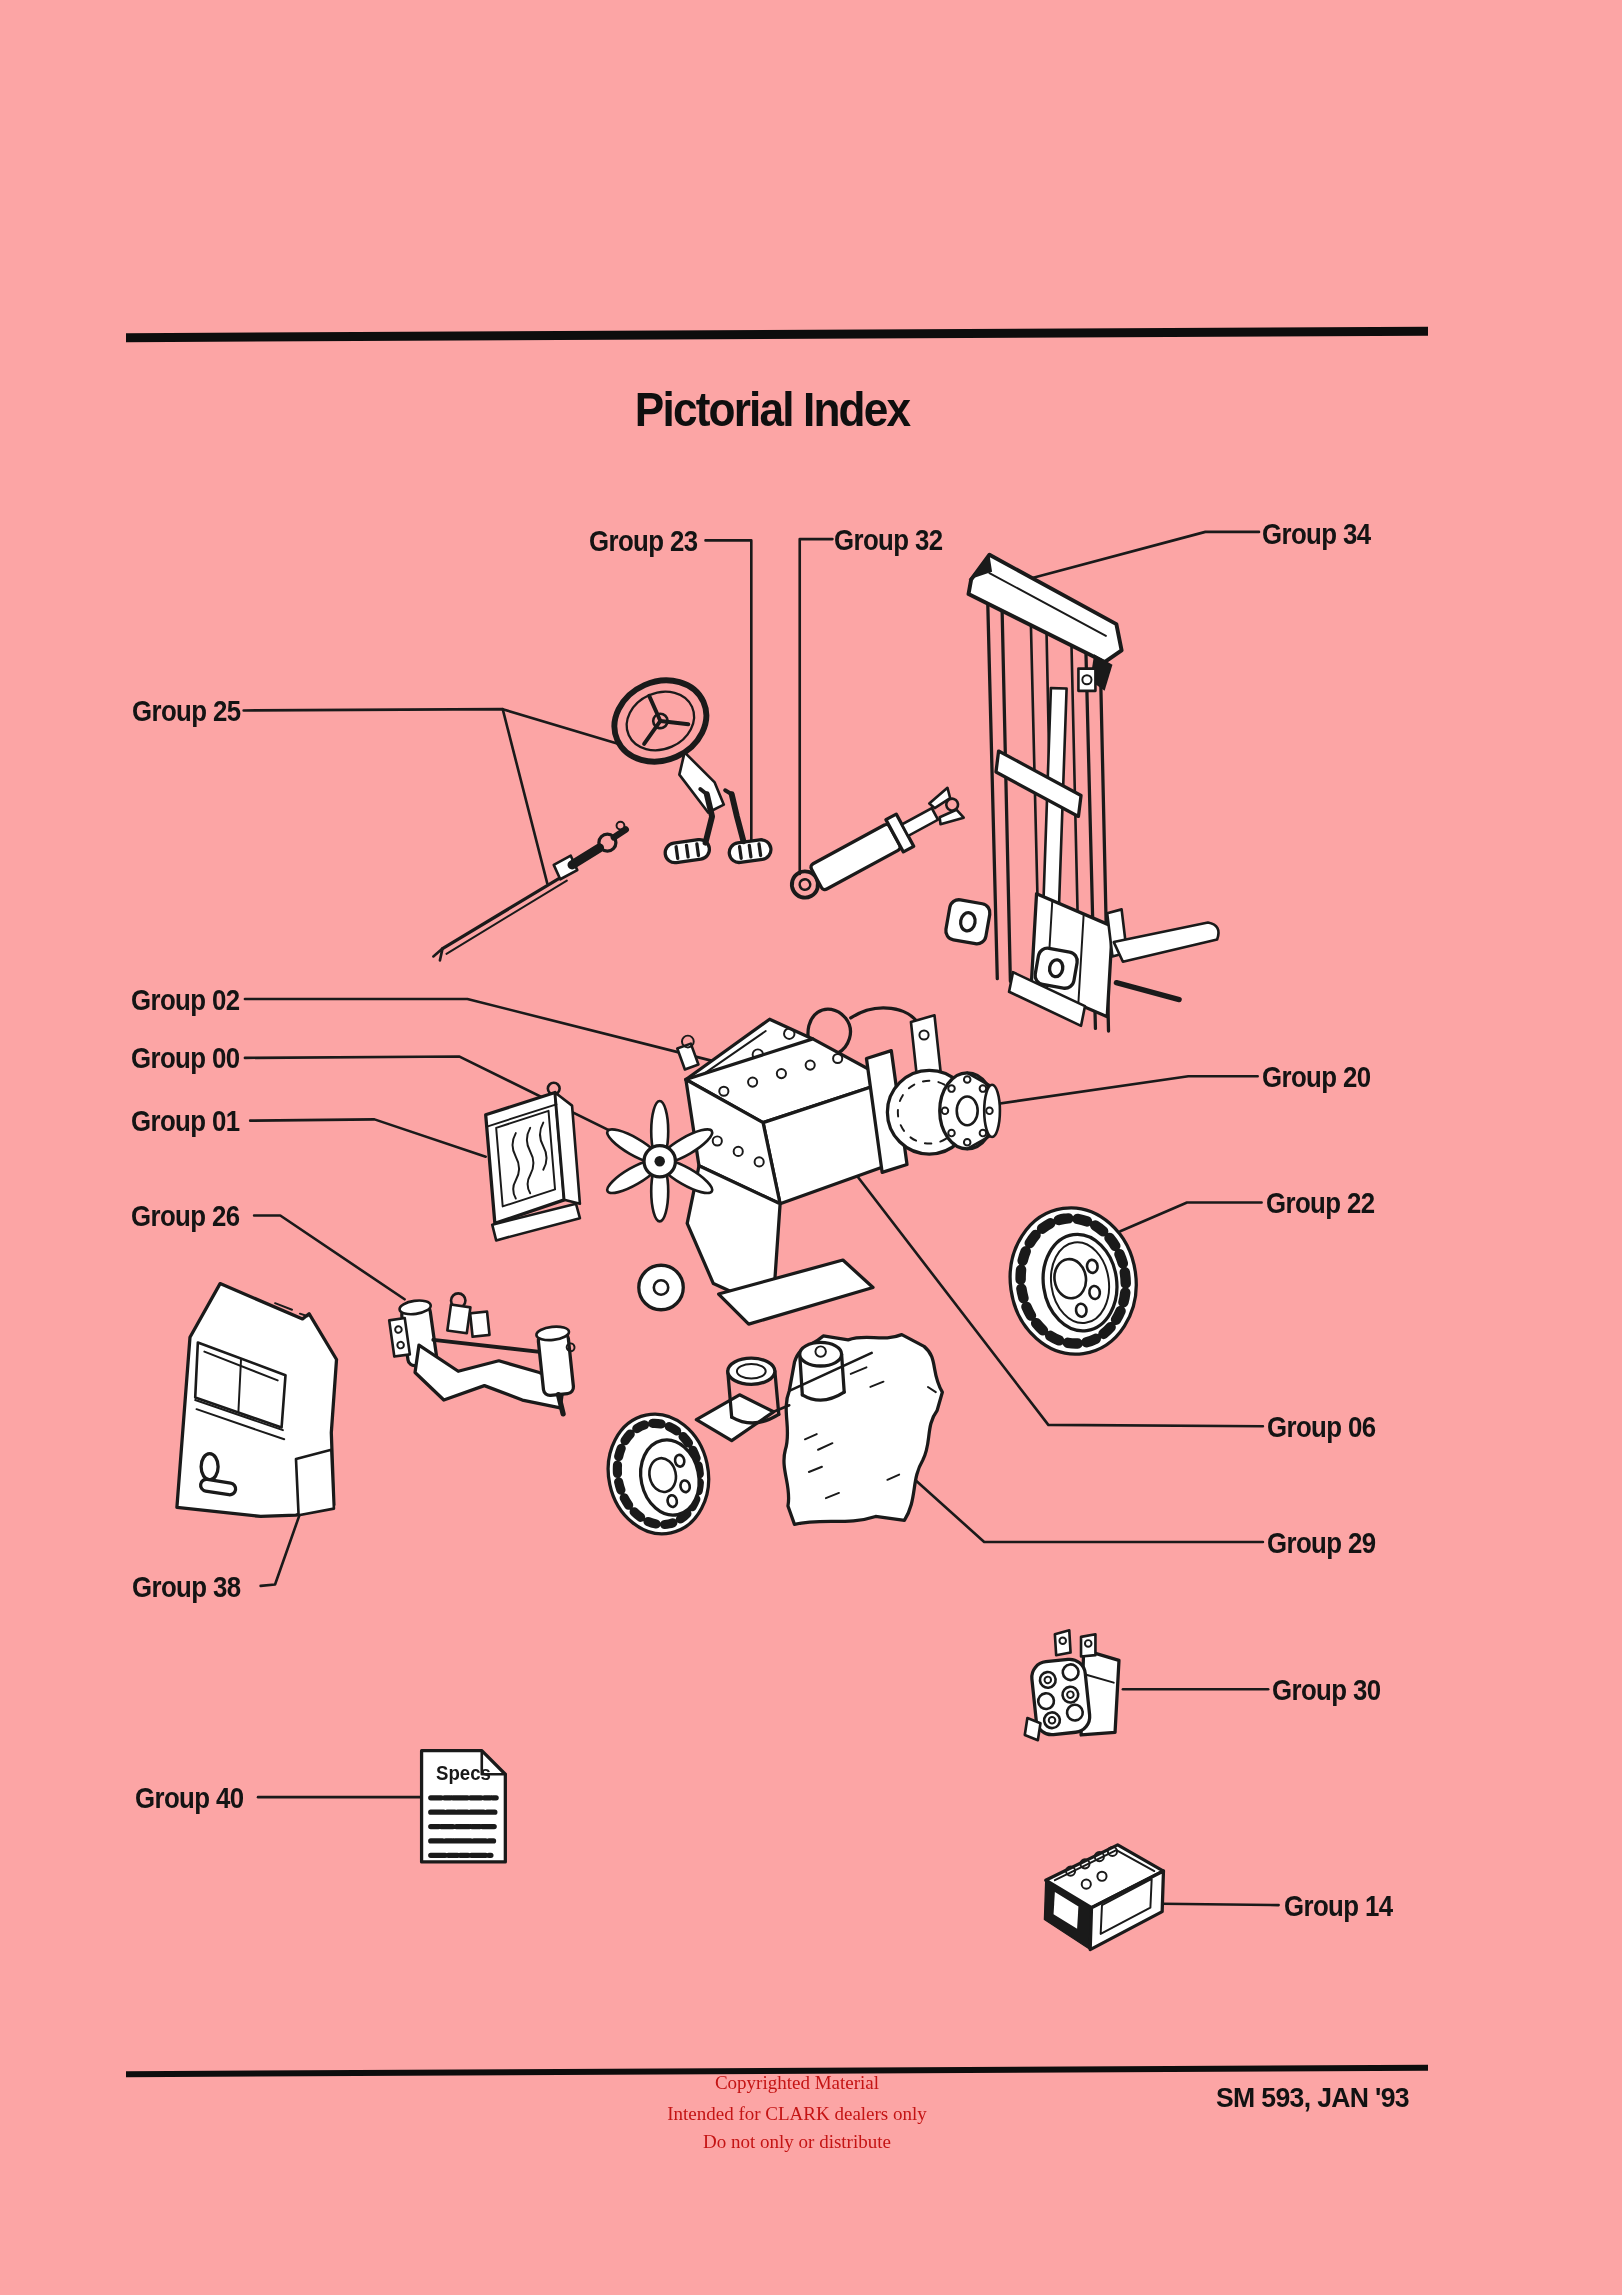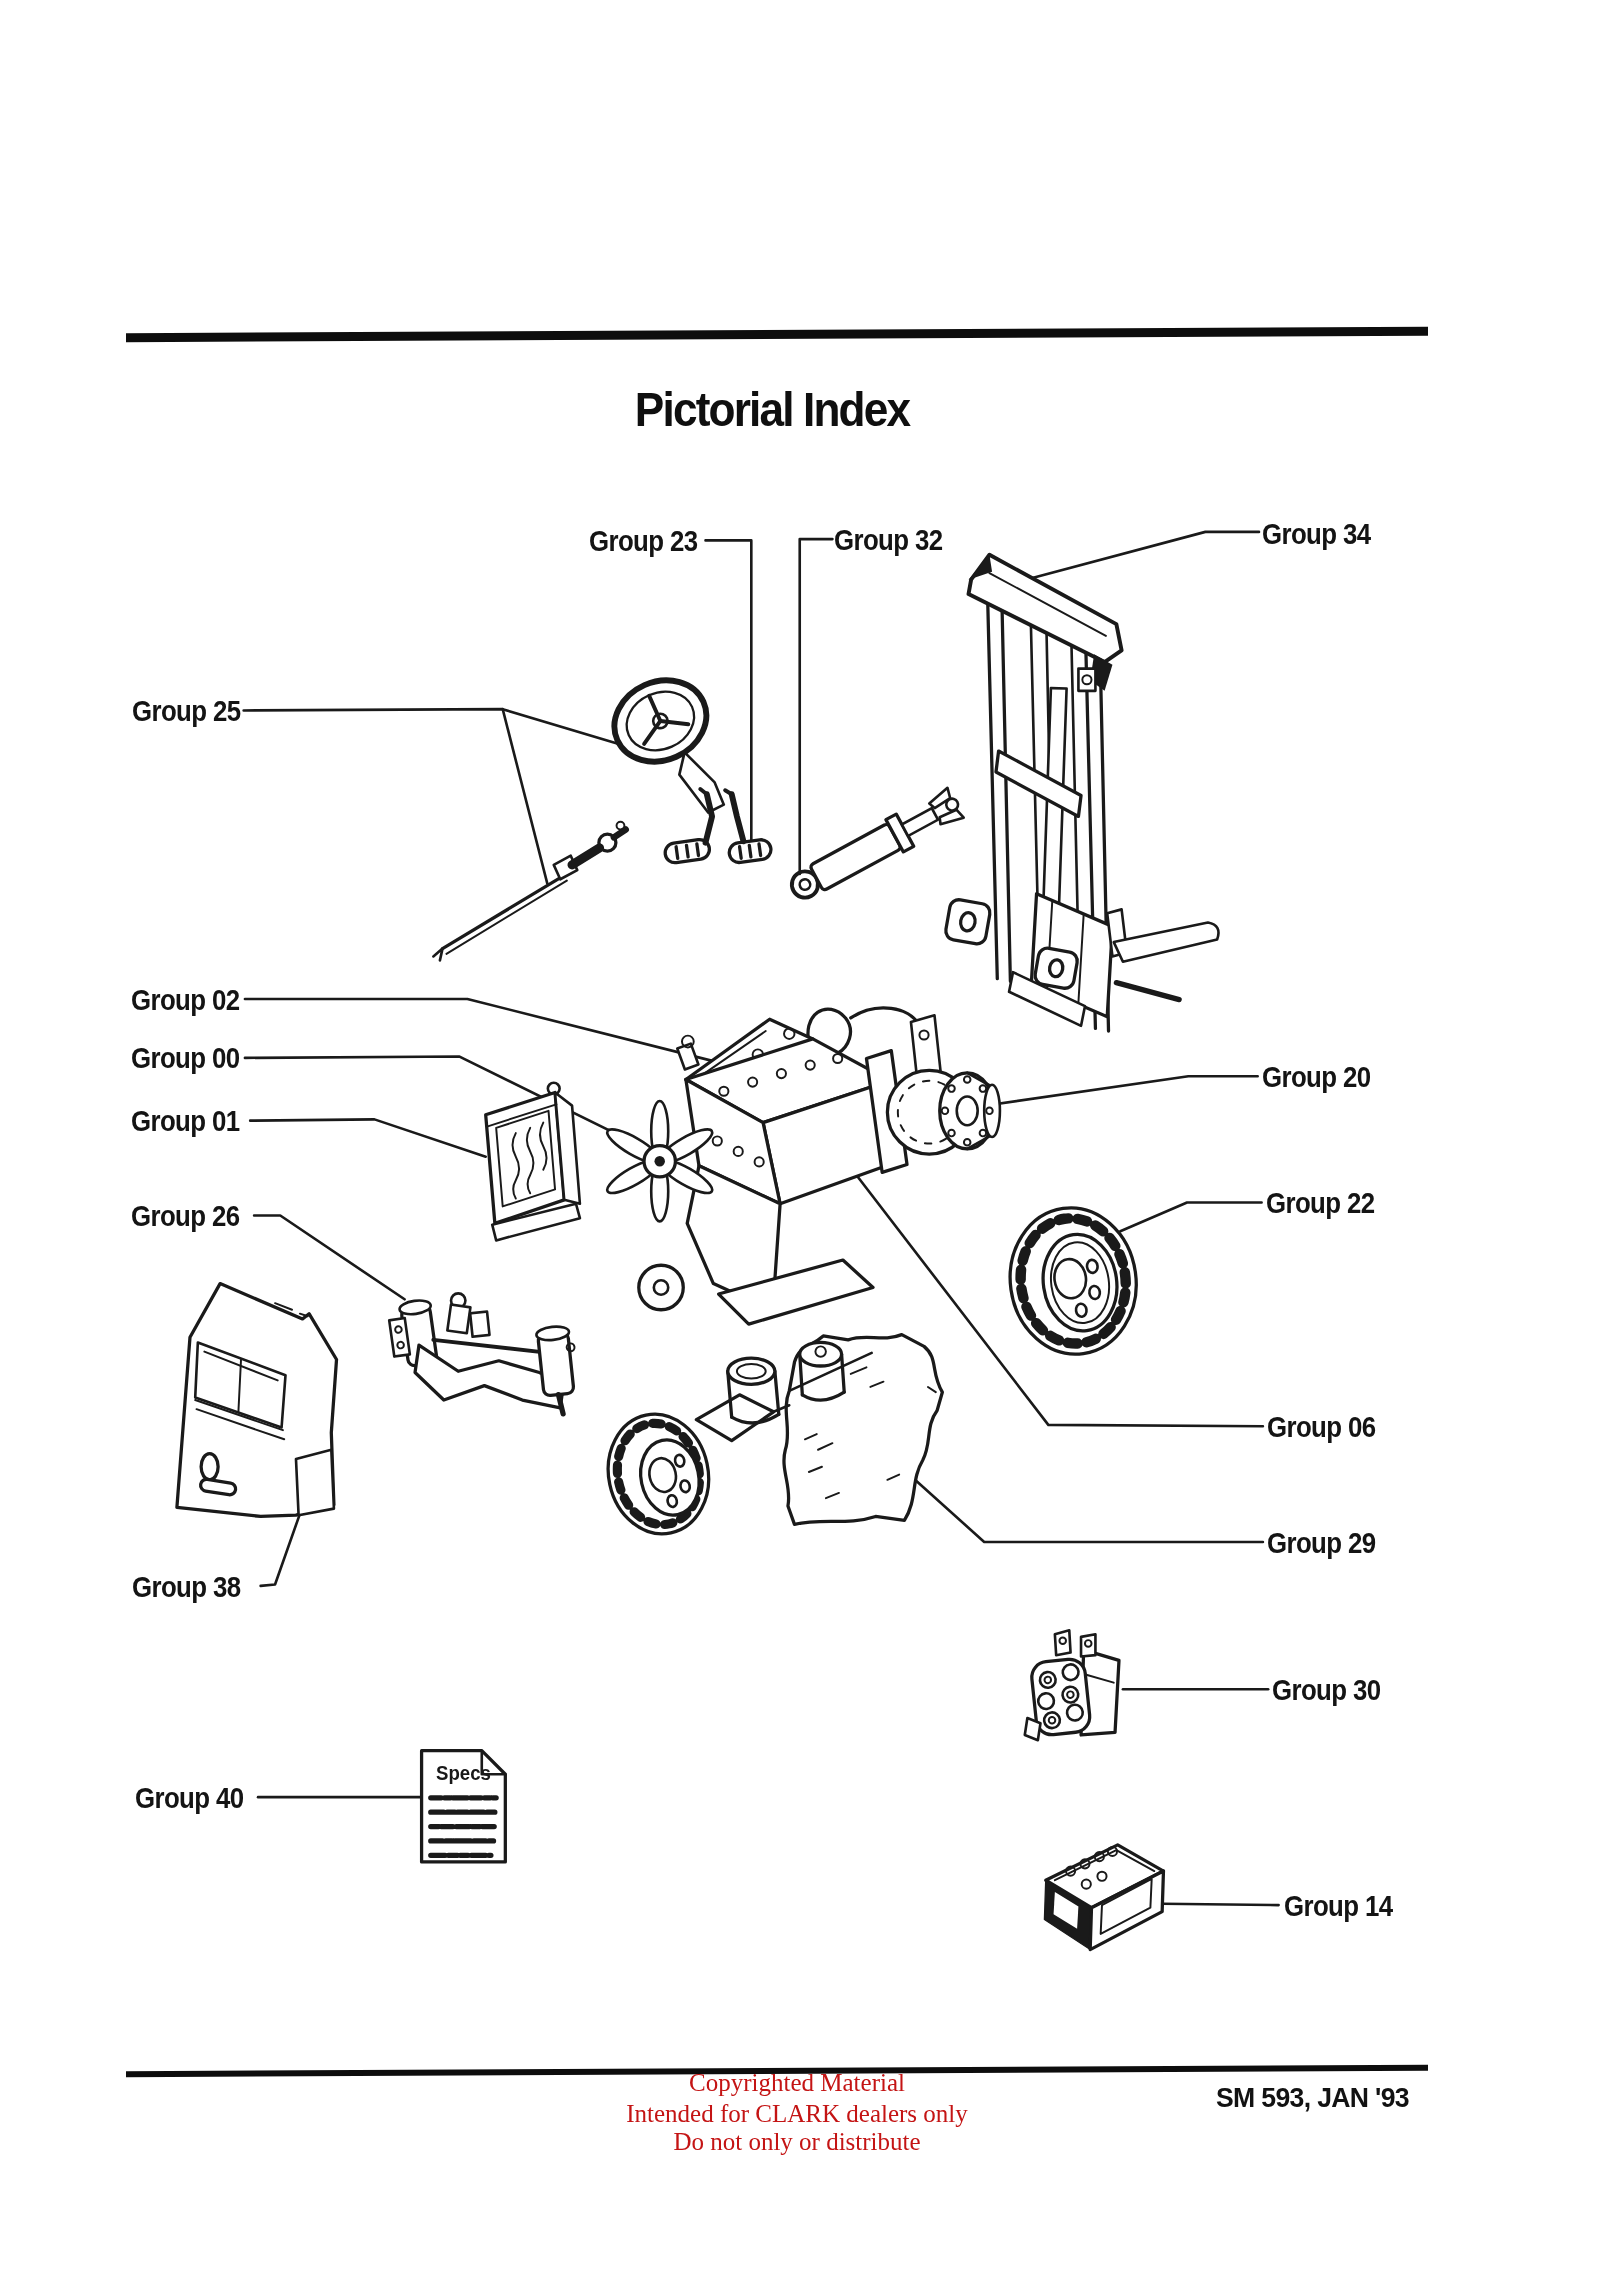--- a/index.html
+++ b/index.html
@@ -1,38 +1,38 @@
 <!DOCTYPE html>
 <html style="font-size:10.5px"><head>
 <meta charset="utf-8">
 <style>
   html,body{margin:0;padding:0;background:#808080;}
   .page{
-    position:relative;width:1623px;height:2295px;background:#ffffff;
+    position:relative;width:1623px;height:2295px;background:#fca5a5;
     overflow:hidden;font-family:"Liberation Sans",sans-serif;color:#151515;
   }
   .rule{position:absolute;background:#0d0d0d;}
   .page-title{
     position:absolute;font-weight:700;font-size:48px;letter-spacing:-2px;
     transform:translateX(-50%) scaleX(0.92);white-space:nowrap;color:#0f0f0f;
   }
   .part-label{
     position:absolute;font-weight:700;font-size:30px;letter-spacing:-0.7px;
     line-height:35px;white-space:nowrap;color:#141414;
     transform:scaleX(0.86);transform-origin:left center;
   }
   .art{position:absolute;left:0;top:0;}
   .specs-title{
     position:absolute;left:424px;top:1762px;width:79px;text-align:center;
     font-weight:700;font-size:19.6px;letter-spacing:0;color:#181818;
     transform:scaleX(0.95);transform-origin:center;
   }
   .footer-red{
     position:absolute;left:797px;transform:translateX(-50%);
-    font-family:"Liberation Serif",serif;font-size:25px;line-height:26px;
+    font-family:"Liberation Serif",serif;font-size:19px;line-height:26px;
     white-space:nowrap;text-align:center;
   }
   .doc-ref{
     position:absolute;left:1216px;top:2082px;font-weight:700;font-size:28px;
     letter-spacing:-0.7px;white-space:nowrap;color:#121212;
     transform:scaleX(0.95);transform-origin:left center;
   }
 </style>
 </head>
 <body>

